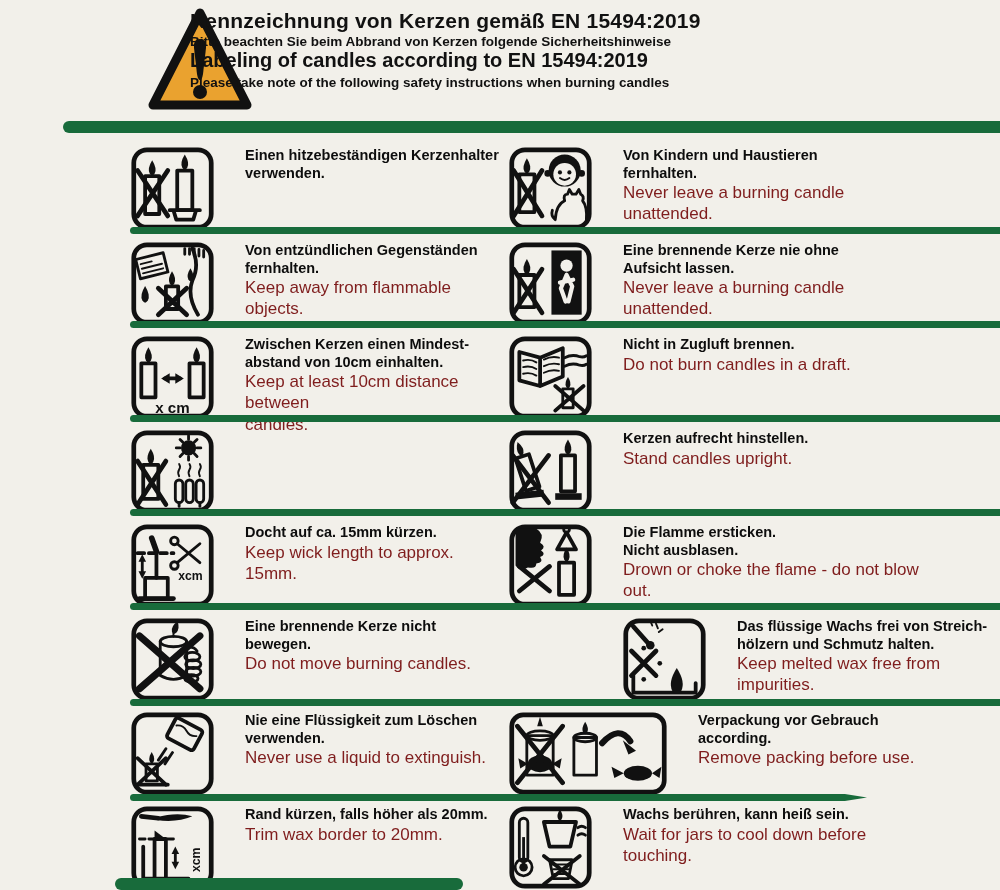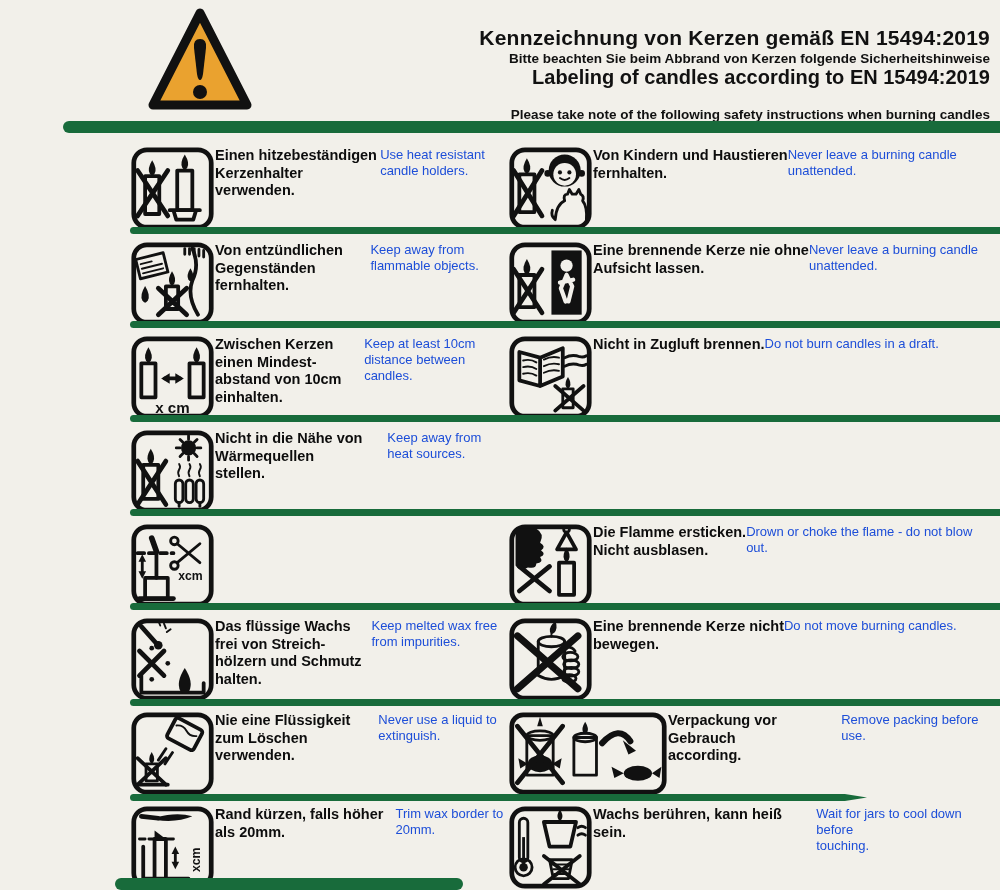--- a/index.html
+++ b/index.html
@@ -14,42 +14,42 @@
     background:var(--paper);
     font-family:"Liberation Sans", sans-serif;
     color:var(--ink);
     position:relative;
     overflow:hidden;
   }
   .page{position:absolute;inset:0;width:1000px;height:890px}
 
   
   .warn{position:absolute;left:146px;top:5px;width:108px;height:114px}
-  .htext{position:absolute;left:190px;right:10px;top:26px;text-align:right}
+  .htext{position:absolute;left:190px;right:10px;top:9px;text-align:left}
   .title-de{font-size:21px;font-weight:700;letter-spacing:.2px}
   .sub-de{font-size:13.5px;font-weight:700;margin-top:1px}
   .title-en{font-size:20px;font-weight:700;}
-  .sub-en{font-size:13.5px;font-weight:700;margin-top:18px}
+  .sub-en{font-size:13.5px;font-weight:700;margin-top:3px}
 
   
   .bar{position:absolute;background:var(--green)}
   .bar.top{left:63px;top:121px;width:937px;height:12px;border-radius:7px 0 0 7px}
   .rule{position:absolute;left:130px;width:870px;height:7px;background:var(--green);border-radius:4px 0 0 4px}
   .rule.short{width:737px;clip-path:polygon(0 0,97% 0,100% 50%,97% 100%,0 100%);border-radius:4px}
   .bar.bottom{left:115px;top:878px;width:348px;height:12px;border-radius:7px}
 
   
   .row{position:absolute;left:130px;width:870px;height:86px;display:flex}
   .cell{display:flex;align-items:flex-start}
   .cell.l{width:378px}
   .cell.r{flex:1}
   .ibox{flex:none}
-  .txt{margin-left:0;height:85px;display:flex;flex-direction:row;justify-content:flex-start;padding:1px 0 2px}
+  .txt{margin-left:30px;height:85px;display:flex;flex-direction:column;justify-content:flex-start;padding:1px 0 2px}
   .de{font-weight:700;font-size:14.5px;line-height:1.22;white-space:pre-line;color:#0d0d0d}
-  .en{font-size:13px;line-height:1.24;white-space:pre-line;color:#1d4ed8}
+  .en{font-size:17px;line-height:1.24;white-space:pre-line;color:#7f1d1d}
 
   
   svg{display:block}
   .ib{fill:none;stroke:#111;stroke-width:5;stroke-linejoin:round}
   .s2{fill:none;stroke:#111;stroke-width:2;stroke-linecap:round;stroke-linejoin:round}
   .s3{fill:none;stroke:#111;stroke-width:3;stroke-linecap:round;stroke-linejoin:round}
   .s4{fill:none;stroke:#111;stroke-width:4;stroke-linecap:round;stroke-linejoin:round}
   .s5{fill:none;stroke:#111;stroke-width:5;stroke-linecap:round;stroke-linejoin:round}
   .s7{fill:none;stroke:#111;stroke-width:7.5;stroke-linecap:round}
   .f{fill:#111;stroke:none}
@@ -84,21 +84,20 @@
         <rect class="s4" x="16" y="32" width="15" height="40"></rect>
         <path class="f" transform="translate(23.5,28)" d="M0 -13 Q5.5 -4 2.6 1 Q0 5 -2.6 1 Q-5.5 -4 0 -13"></path>
         <path class="s5" d="M8 26 L40 74 M40 26 L8 74"></path>
         <rect class="s4" x="50" y="26" width="16" height="42"></rect>
         <path class="f" transform="translate(58,22)" d="M0 -13 Q5.5 -4 2.6 1 Q0 5 -2.6 1 Q-5.5 -4 0 -13"></path>
         <path class="s4" d="M42 68 H74 M46 68 L49 78 H67 L70 68"></path>
       </svg>
       <div class="txt">
         <div class="de">Einen hitzebeständigen Kerzenhalter
 verwenden.</div>
-        <div class="en">Use heat resistant candle holders.</div>
       </div>
     </div>
     <div class="cell r">
       <svg class="ibox" width="85" height="85" viewBox="0 0 90 90">
         <rect class="ib" x="4" y="4" width="82" height="82" rx="14"></rect>
         <rect class="s4" x="12" y="30" width="16" height="40"></rect>
         <path class="f" transform="translate(20,26)" d="M0 -13 Q5.5 -4 2.6 1 Q0 5 -2.6 1 Q-5.5 -4 0 -13"></path>
         <path class="s5" d="M6 26 L36 74 M36 26 L6 74"></path>
         <circle class="f" cx="60" cy="26" r="17"></circle>
         <circle class="f" cx="42" cy="29" r="3.5"></circle>
@@ -207,24 +206,37 @@
         <path class="f" transform="translate(22,34)" d="M0 -13 Q5.5 -4 2.6 1 Q0 5 -2.6 1 Q-5.5 -4 0 -13"></path>
         <path class="s5" d="M8 34 L38 80 M38 34 L8 80"></path>
         <circle class="f" cx="62" cy="20" r="8"></circle>
         <path class="s3" d="M62 7 V11 M62 29 V33 M49 20 H53 M71 20 H75 M53 11 L56 14 M68 26 L71 29 M53 29 L56 26 M68 14 L71 11"></path>
         <path class="s2" d="M52 50 Q50 46 52 43 Q54 40 52 37 M63 50 Q61 46 63 43 Q65 40 63 37 M74 50 Q72 46 74 43 Q76 40 74 37"></path>
         <rect class="s3" x="48" y="54" width="8" height="24" rx="4"></rect>
         <rect class="s3" x="59" y="54" width="8" height="24" rx="4"></rect>
         <rect class="s3" x="70" y="54" width="8" height="24" rx="4"></rect>
         <path class="s3" d="M52 78 V82 M74 78 V82"></path>
       </svg>
-      <div class="txt">
-        <div class="de">Nicht in die Nähe von Wärmequellen
-stellen.</div>
-        <div class="en">Keep away from heat sources.</div>
+    </div>
+    <div class="cell r">
+      <svg class="ibox" width="85" height="85" viewBox="0 0 90 90">
+        <rect class="ib" x="4" y="4" width="82" height="82" rx="14"></rect>
+        <g transform="rotate(-18 22 52)">
+          <rect class="s4" x="15" y="28" width="15" height="36"></rect>
+          <path class="f" transform="translate(22.5,24)" d="M0 -12 Q5 -4 2.4 1 Q0 5 -2.4 1 Q-5 -4 0 -12"></path>
+        </g>
+        <rect class="f" x="8" y="66" width="30" height="7" transform="rotate(-6 23 69)"></rect>
+        <path class="s5" d="M5 28 L43 78 M43 28 L5 78"></path>
+        <rect class="s4" x="56" y="28" width="15" height="38"></rect>
+        <path class="f" transform="translate(63.5,24)" d="M0 -13 Q5.5 -4 2.6 1 Q0 5 -2.6 1 Q-5.5 -4 0 -13"></path>
+        <rect class="f" x="50" y="68" width="28" height="7"></rect>
+      </svg>
+      <div class="txt">
+        <div class="de">Kerzen aufrecht hinstellen.</div>
+        <div class="en">Stand candles upright.</div>
       </div>
     </div>
   </div>
   <div class="rule" style="top:509px"></div>
 
   <div class="row" style="top:523px">
     <div class="cell l">
       <svg class="ibox" width="85" height="85" viewBox="0 0 90 90">
         <rect class="ib" x="4" y="4" width="82" height="82" rx="14"></rect>
         <path class="s4" d="M28 58 V30"></path>
@@ -233,20 +245,24 @@
         <path class="s3" d="M50 22 L74 42 M50 42 L74 22"></path>
         <circle class="s3" cx="47" cy="19" r="4"></circle>
           <circle class="s3" cx="47" cy="45" r="4"></circle>
         <path class="s3" d="M13 39 V53"></path>
         <polygon class="f" points="13,33 9,41 17,41"></polygon>
         <polygon class="f" points="13,59 9,51 17,51"></polygon>
         <text class="it2" x="64" y="60" text-anchor="middle">xcm</text>
         <rect class="s4" x="16" y="58" width="24" height="22"></rect>
         <path class="s5" d="M10 80 H46"></path>
       </svg>
+      <div class="txt">
+        <div class="de">Docht auf ca. 15mm kürzen.</div>
+        <div class="en">Keep wick length to approx. 15mm.</div>
+      </div>
     </div>
     <div class="cell r">
       <svg class="ibox" width="85" height="85" viewBox="0 0 90 90">
         <rect class="ib" x="4" y="4" width="82" height="82" rx="14"></rect>
         <path class="f" d="M8 6 H30 Q39 11 34 21 Q41 25 35 29 Q41 33 34 36 Q38 42 30 43 Q30 49 21 47 Q13 52 8 45 Z"></path>
         <path class="s5" d="M12 46 L44 72 M44 46 L12 72"></path>
         <rect class="s4" x="54" y="42" width="16" height="34"></rect>
         <path class="f" transform="translate(62,38)" d="M0 -12 Q5 -4 2.4 1 Q0 5 -2.4 1 Q-5 -4 0 -12"></path>
         <path class="s4" d="M62 10 L52 28 H72 Z"></path>
         <circle class="s3" cx="62" cy="7" r="3"></circle>
@@ -255,57 +271,57 @@
         <div class="de">Die Flamme ersticken.
 Nicht ausblasen.</div>
         <div class="en">Drown or choke the flame - do not blow
 out.</div>
       </div>
     </div>
   </div>
   <div class="rule" style="top:603px"></div>
 
   <div class="row" style="top:617px">
-    <div class="cell l">
-      <svg class="ibox" width="85" height="85" viewBox="0 0 90 90">
-        <rect class="ib" x="4" y="4" width="82" height="82" rx="14"></rect>
-        <path class="s5" d="M12 10 L28 28"></path>
-        <circle class="f" cx="30" cy="30" r="4.5"></circle>
-        <path class="s2" d="M36 7 L38 12 M43 13 L39 16 M30 4 L32 9"></path>
-        <path class="s5" d="M10 36 L36 62 M36 36 L10 62"></path>
-        <circle class="f" cx="23" cy="33" r="2.5"></circle>
-          <circle class="f" cx="40" cy="49" r="2.5"></circle>
-          <circle class="f" cx="23" cy="66" r="2.5"></circle>
-        <path class="s4" d="M12 62 V80 H78 V70"></path>
-        <path class="f" transform="translate(58,77) scale(1.35)" d="M0 -17 Q7 -6 3.5 1 Q0 5 -3.5 1 Q-7 -6 0 -17"></path>
-      </svg>
-      <div class="txt">
-        <div class="de">Das flüssige Wachs frei von Streich-
-hölzern und Schmutz halten.</div>
-        <div class="en">Keep melted wax free from impurities.</div>
-      </div>
-    </div>
     <div class="cell r">
       <svg class="ibox" width="85" height="85" viewBox="0 0 90 90">
         <rect class="ib" x="4" y="4" width="82" height="82" rx="14"></rect>
         <ellipse class="s3" cx="46" cy="26" rx="14" ry="5.5"></ellipse>
         <path class="s3" d="M32 26 V62 M60 26 V62 M32 62 Q46 70 60 62"></path>
         <path class="s2" d="M46 21 V16"></path>
         <path class="f" transform="translate(47,15) rotate(18)" d="M0 -11 Q5 -4 2.4 1 Q0 5 -2.4 1 Q-5 -4 0 -11"></path>
         <path class="s3" d="M56 34 Q66 29 71 36"></path>
         <ellipse class="s3" cx="66" cy="42" rx="8" ry="4.5"></ellipse>
         <ellipse class="s3" cx="67" cy="50" rx="8" ry="4.5"></ellipse>
         <ellipse class="s3" cx="67" cy="58" rx="8" ry="4.5"></ellipse>
         <ellipse class="s3" cx="65" cy="65" rx="7" ry="4"></ellipse>
         <path class="s7" d="M10 20 L74 76 M74 20 L10 76"></path>
       </svg>
       <div class="txt">
         <div class="de">Eine brennende Kerze nicht
 bewegen.</div>
         <div class="en">Do not move burning candles.</div>
+      </div>
+    </div>
+    <div class="cell l">
+      <svg class="ibox" width="85" height="85" viewBox="0 0 90 90">
+        <rect class="ib" x="4" y="4" width="82" height="82" rx="14"></rect>
+        <path class="s5" d="M12 10 L28 28"></path>
+        <circle class="f" cx="30" cy="30" r="4.5"></circle>
+        <path class="s2" d="M36 7 L38 12 M43 13 L39 16 M30 4 L32 9"></path>
+        <path class="s5" d="M10 36 L36 62 M36 36 L10 62"></path>
+        <circle class="f" cx="23" cy="33" r="2.5"></circle>
+          <circle class="f" cx="40" cy="49" r="2.5"></circle>
+          <circle class="f" cx="23" cy="66" r="2.5"></circle>
+        <path class="s4" d="M12 62 V80 H78 V70"></path>
+        <path class="f" transform="translate(58,77) scale(1.35)" d="M0 -17 Q7 -6 3.5 1 Q0 5 -3.5 1 Q-7 -6 0 -17"></path>
+      </svg>
+      <div class="txt">
+        <div class="de">Das flüssige Wachs frei von Streich-
+hölzern und Schmutz halten.</div>
+        <div class="en">Keep melted wax free from impurities.</div>
       </div>
     </div>
   </div>
   <div class="rule" style="top:699px"></div>
 
   <div class="row" style="top:711px">
     <div class="cell l">
       <svg class="ibox" width="85" height="85" viewBox="0 0 90 90">
         <rect class="ib" x="4" y="4" width="82" height="82" rx="14"></rect>
         <g transform="rotate(28 56 28)">

